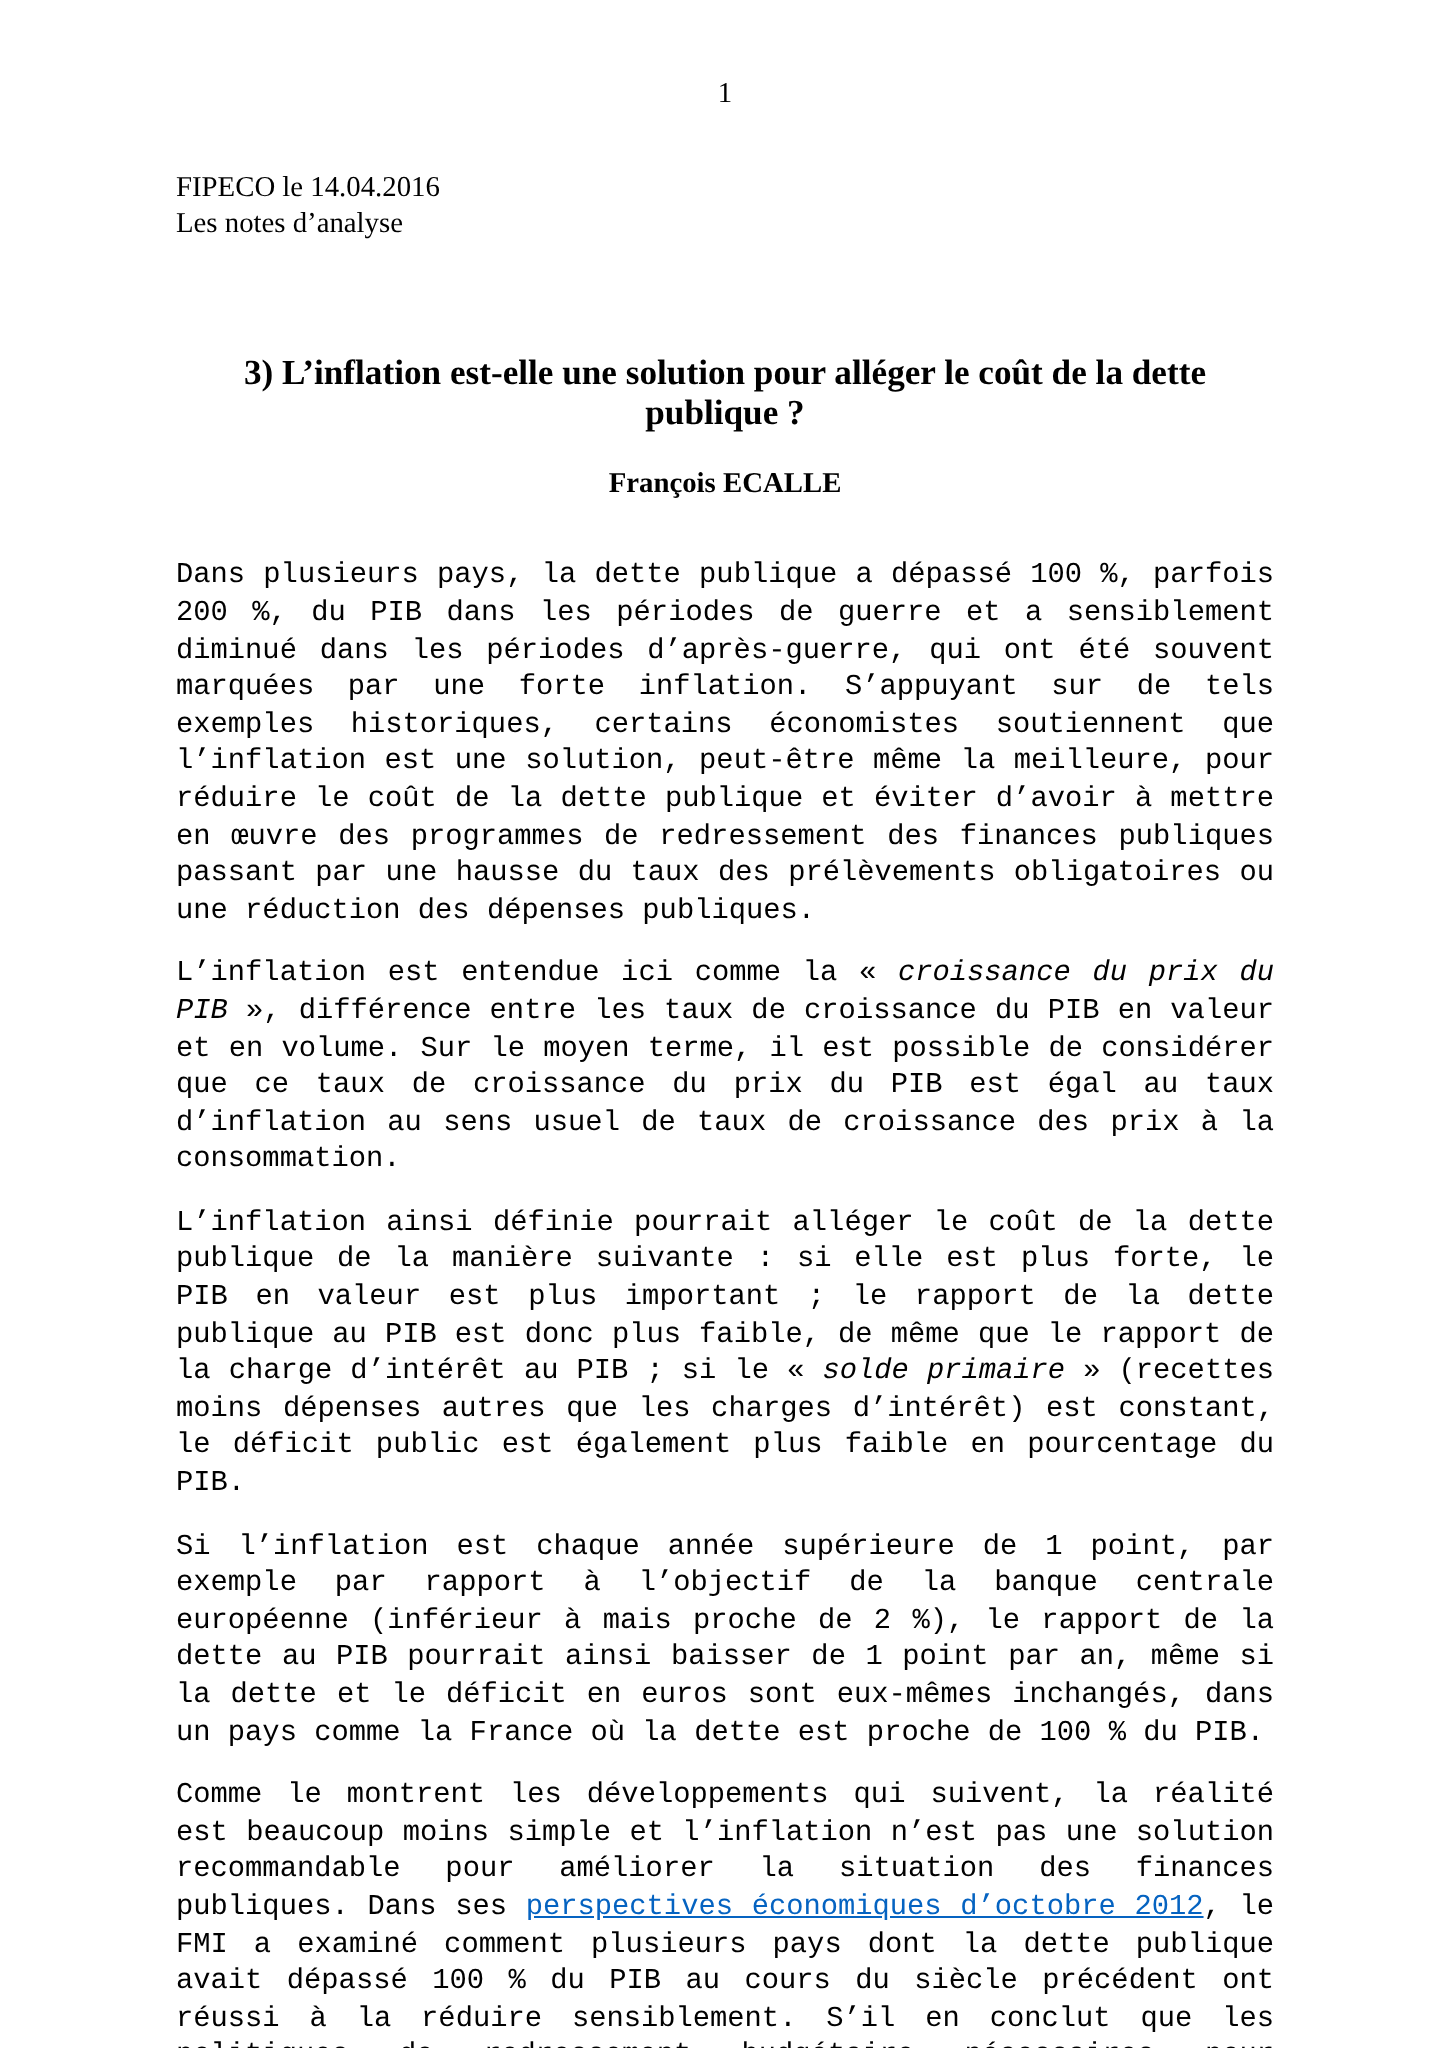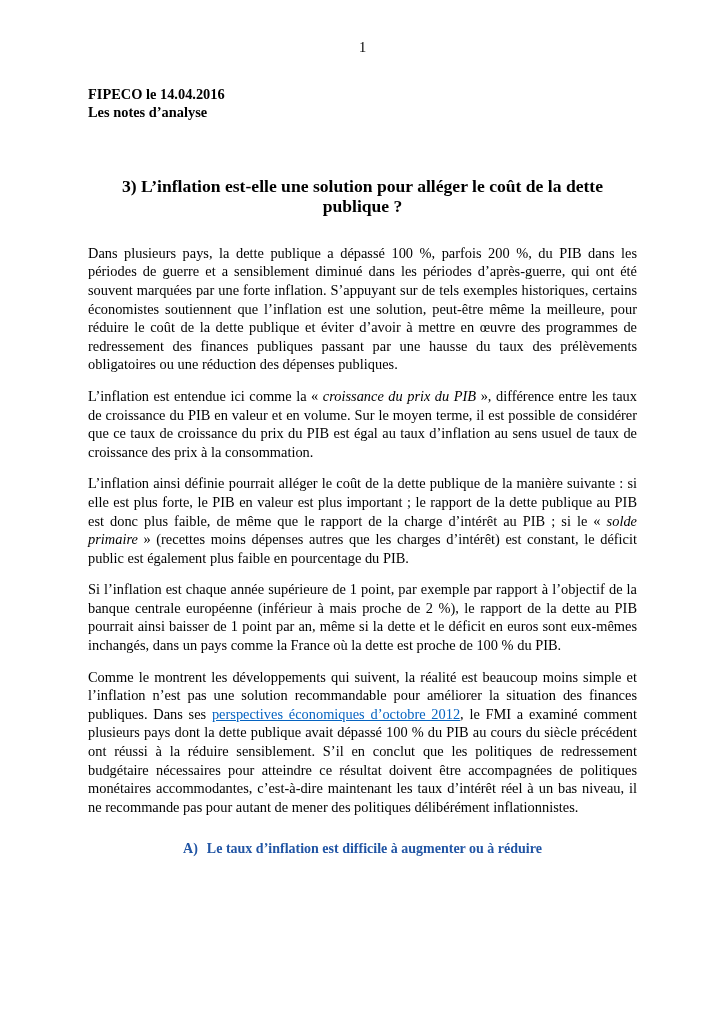--- a/index.html
+++ b/index.html
@@ -18,43 +18,44 @@
     font-size: 14.4px;
     line-height: 18.6px;
     color: #000000;
     overflow: hidden;
   }
   .page-number {
     text-align: center;
     margin-bottom: 28px;
   }
   .header-row {
-    font-weight: bold;
+    font-weight: normal;
   }
   .header-row2 {
     display: flex;
     justify-content: space-between;
-    font-weight: bold;
+    font-weight: normal;
   }
   .doc-title {
     font-size: 17.6px;
     font-weight: bold;
     text-align: center;
     line-height: 20px;
     margin: 54px 0 0 0;
     padding: 0 6px;
   }
   .author {
     text-align: center;
     font-weight: bold;
     margin-top: 17px;
   }
   .body-par {
     text-align: justify;
     margin: 13px 0 0 0;
+    font-family: Liberation Mono, monospace;
   }
   .first-par {
     margin-top: 28px;
   }
   .italic {
     font-style: italic;
   }
   .doc-link {
     color: var(--color-link, #0563C1);
     text-decoration: underline;
@@ -81,20 +82,21 @@
 
   <div class="header">
     <div class="header-row">FIPECO le 14.04.2016</div>
     <div class="header-row2">
       <span>Les notes d’analyse</span>
     </div>
   </div>
 
   <div class="doc-title">3) L’inflation est-elle une solution pour alléger le coût de la dette publique ?</div>
 
+  <div class="author">François ECALLE</div>
 
   <p class="body-par first-par"><span>Dans plusieurs pays, la dette publique a dépassé 100 %, parfois 200 %, du PIB dans les périodes de guerre et a sensiblement diminué dans les périodes d’après-guerre, qui ont été souvent marquées par une forte inflation. S’appuyant sur de tels exemples historiques, certains économistes soutiennent que l’inflation est une solution, peut-être même la meilleure, pour réduire le coût de la dette publique et éviter d’avoir à mettre en œuvre des programmes de redressement des finances publiques passant par une hausse du taux des prélèvements obligatoires ou une réduction des dépenses publiques.</span></p>
 
   <p class="body-par"><span>L’inflation est entendue ici comme la « </span><span class="italic">croissance du prix du PIB</span><span> », différence entre les taux de croissance du PIB en valeur et en volume. Sur le moyen terme, il est possible de considérer que ce taux de croissance du prix du PIB est égal au taux d’inflation au sens usuel de taux de croissance des prix à la consommation.</span></p>
 
   <p class="body-par"><span>L’inflation ainsi définie pourrait alléger le coût de la dette publique de la manière suivante : si elle est plus forte, le PIB en valeur est plus important ; le rapport de la dette publique au PIB est donc plus faible, de même que le rapport de la charge d’intérêt au PIB ; si le « </span><span class="italic">solde primaire</span><span> » (recettes moins dépenses autres que les charges d’intérêt) est constant, le déficit public est également plus faible en pourcentage du PIB.</span></p>
 
   <p class="body-par"><span>Si l’inflation est chaque année supérieure de 1 point, par exemple par rapport à l’objectif de la banque centrale européenne (inférieur à mais proche de 2 %), le rapport de la dette au PIB pourrait ainsi baisser de 1 point par an, même si la dette et le déficit en euros sont eux-mêmes inchangés, dans un pays comme la France où la dette est proche de 100 % du PIB.</span></p>
 
   <p class="body-par"><span>Comme le montrent les développements qui suivent, la réalité est beaucoup moins simple et l’inflation n’est pas une solution recommandable pour améliorer la situation des finances publiques. Dans ses </span><span class="doc-link">perspectives économiques d’octobre 2012</span><span>, le FMI a examiné comment plusieurs pays dont la dette publique avait dépassé 100 % du PIB au cours du siècle précédent ont réussi à la réduire sensiblement. S’il en conclut que les politiques de redressement budgétaire nécessaires pour atteindre ce résultat doivent être accompagnées de politiques monétaires accommodantes, c’est-à-dire maintenant les taux d’intérêt réel à un bas niveau, il ne recommande pas pour autant de mener des politiques délibérément inflationnistes.</span></p>

